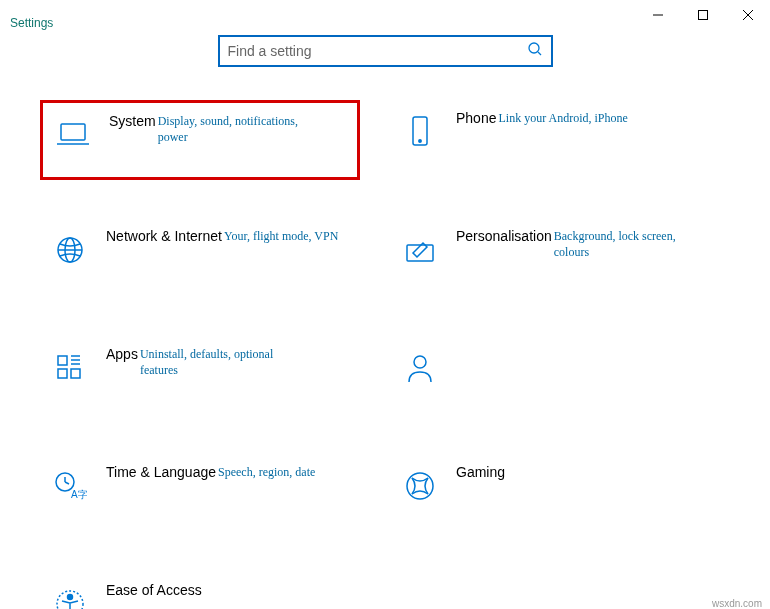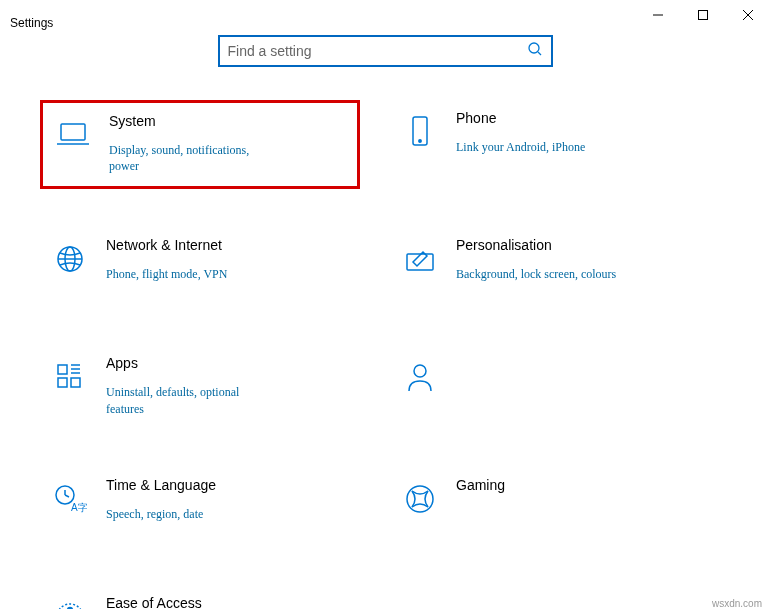--- a/index.html
+++ b/index.html
@@ -1,34 +1,34 @@
 <!DOCTYPE html>
 <html><head>
   <meta charset="utf-8">
   <style>
     * { margin: 0; padding: 0; box-sizing: border-box; font-family: "Segoe UI", Arial, sans-serif; }
     body { width: 770px; height: 609px; background: #fff; overflow: hidden; position: relative; }
     .titlebar { height: 30px; display: flex; align-items: center; justify-content: space-between; border-bottom: none; }
     .titlebar-left { display: flex; align-items: center; gap: 8px; padding-left: 10px; }
-    .title { font-size: 12px; color: #000000; margin-top: 16px; }
+    .title { font-size: 12px; color: #0f766e; margin-top: 16px; }
     .titlebar-controls { display: flex; }
     .tb-btn { width: 45px; height: 30px; display: flex; align-items: center; justify-content: center; font-size: 10px; color: #000; cursor: default; }
     .tb-btn svg { stroke: #000; }
     .content { padding: 5px 0 0 0; }
     .search-wrap { display: flex; justify-content: center; margin-bottom: 33px; }
     .search-box { width: 335px; height: 32px; border: 2px solid #0067c0; display: flex; align-items: center; padding: 0 8px; }
     .search-input { flex: 1; border: none; outline: none; font-size: 14px; color: #000; background: transparent; }
     .search-input::placeholder { color: #666; }
     .search-icon { color: #0067c0; }
     .grid { display: grid; grid-template-columns: 1fr 1fr; column-gap: 30px; row-gap: 38px; padding: 0 60px 0 40px; }
     .category { display: flex; align-items: flex-start; gap: 18px; padding: 10px 12px 12px 12px; cursor: default; min-height: 80px; }
     .category.highlighted { border: 3px solid #d40000; }
     .cat-icon { width: 36px; height: 36px; display: flex; align-items: center; justify-content: center; flex-shrink: 0; margin-top: 4px; }
     .cat-icon svg { stroke: #0078d4; fill: none; stroke-width: 1.5; }
-    .cat-text { display: flex; flex-direction: column; gap: 13px; }
+    .cat-text { display: flex; flex-direction: row; gap: 2px; }
     .cat-title { font-size: 14px; color: #000; font-weight: 400; }
     .cat-desc { font-size: 12px; color: #0369a1; line-height: 1.35; max-width: 170px; font-family: Liberation Serif, serif; }
     .watermark { position: absolute; bottom: 0; right: 8px; font-size: 10px; color: #999; }
   </style>
 </head>
 <body>
 
 <div class="titlebar">
   <div class="titlebar-left">
     <span class="title">Settings</span>
@@ -100,21 +100,21 @@
         <svg width="32" height="32" viewBox="0 0 32 32">
             <circle cx="16" cy="16" r="12"></circle>
             <ellipse cx="16" cy="16" rx="5" ry="12"></ellipse>
             <line x1="4" y1="16" x2="28" y2="16"></line>
             <path d="M6 10 Q16 14 26 10"></path>
             <path d="M6 22 Q16 18 26 22"></path>
           </svg>
       </div>
       <div class="cat-text">
         <span class="cat-title">Network &amp; Internet</span>
-        <span class="cat-desc">Phone, flight mode, VPN</span>
+        <span class="cat-desc">Your, flight mode, VPN</span>
       </div>
     </div>
 
     <div class="category">
       <div class="cat-icon">
         <svg width="34" height="30" viewBox="0 0 34 30">
             <rect x="4" y="10" width="26" height="16" rx="1"></rect>
             <path d="M10 18 L20 8 L24 12 L14 22 Z"></path>
           </svg>
       </div>

